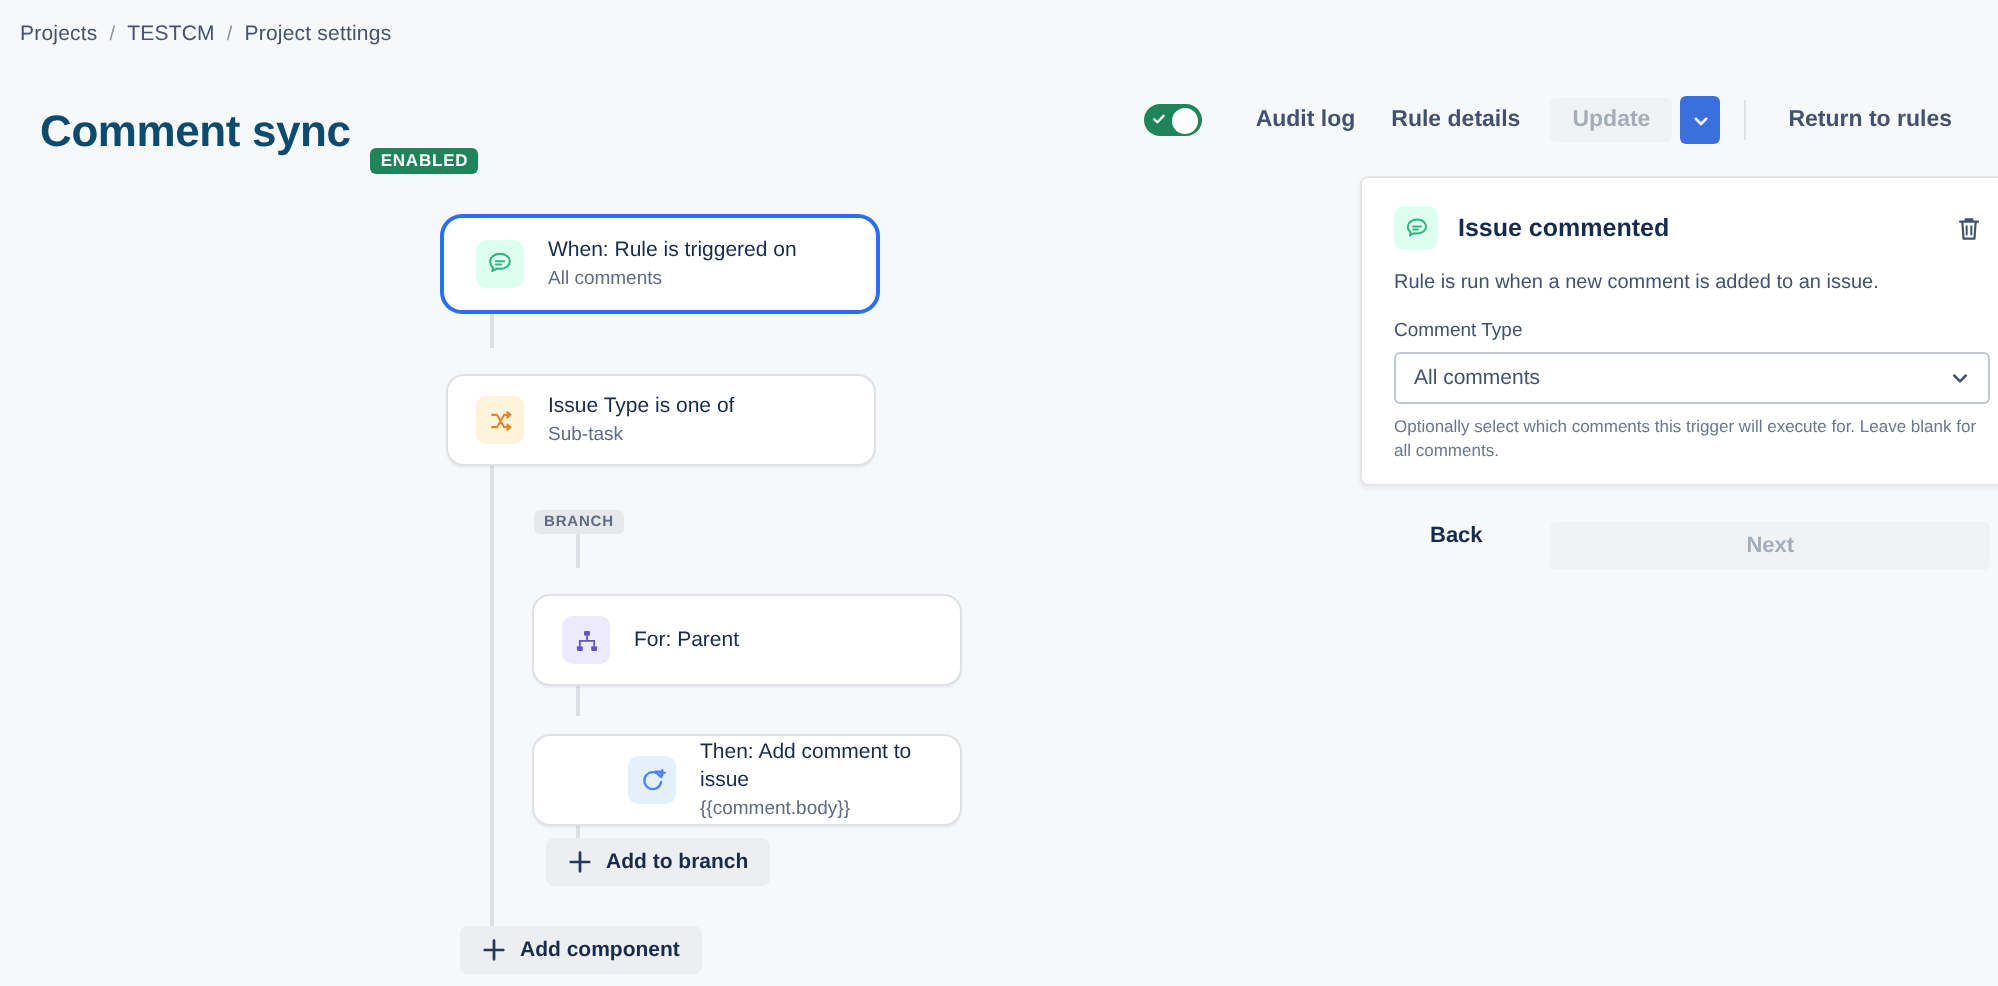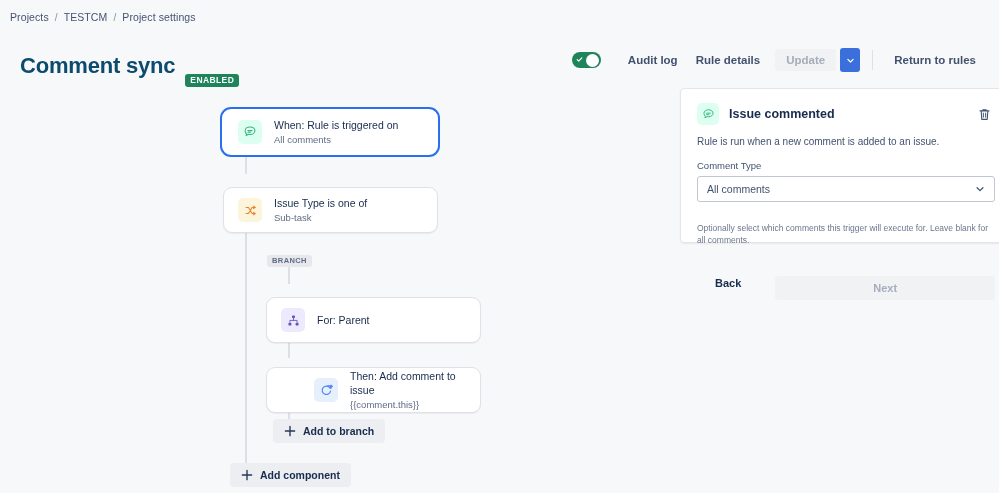--- a/index.html
+++ b/index.html
@@ -150,21 +150,21 @@
     justify-content: center; cursor: pointer; background: none; border: none;
   }
   .panel-desc { font-size: 10px; color: #42526e; margin-top: 11px; }
   .field-label { font-size: 9.5px; color: #42526e; margin-top: 13px; }
   .select {
     margin-top: 5px; height: 26px; width: 100%;
     border: 1px solid #c1c7d0; border-radius: 3px; background: #fff;
     display: flex; align-items: center; padding: 0 9px; cursor: pointer;
   }
   .select-value { font-size: 10.5px; color: #42526e; flex: 1; }
-  .field-help { font-size: 8.5px; color: #6b778c; margin-top: 20px; line-height: 12px; }
+  .field-help { font-size: 8.5px; color: #6b778c; margin-top: 5px; line-height: 12px; }
   .panel-actions {
     margin-top: 11px; display: flex; align-items: center; gap: 16px;
   }
   .btn-back {
     background: none; border: none; cursor: pointer;
     font-size: 11px; font-weight: 600; color: #172b4d;
     padding: 20px 18px; border-radius: 3px;
     font-family: "Liberation Sans", sans-serif;
   }
   .btn-next {
@@ -266,21 +266,21 @@
     <div class="card" style="left:266px; top:274px; width:215px; height:46px;padding-left:47px;">
       <div class="card-icon ic-blue">
         <svg width="13" height="13" viewBox="0 0 16 16">
           <path d="M12.4 5.2A5.2 5.2 0 1 0 13 8.6" fill="none" stroke="#4c82f7" stroke-width="1.4" stroke-linecap="round"></path>
           <path d="M9.6 2.2h3.6v3.4" fill="none" stroke="#4c82f7" stroke-width="1.4" stroke-linecap="round" stroke-linejoin="round"></path>
           <path d="M13.8 1.3v3.2M12.2 2.9h3.2" stroke="#4c82f7" stroke-width="1.3" stroke-linecap="round"></path>
         </svg>
       </div>
       <div class="card-text">
         <span class="card-title">Then: Add comment to issue</span>
-        <span class="card-sub">{{comment.this}}</span>
+        <span class="card-sub">{{comment.body}}</span>
       </div>
     </div>
 
     <button class="add-btn" style="left:230px; top:383px;">
       <svg width="12" height="12" viewBox="0 0 14 14">
         <path d="M7 1.6v10.8M1.6 7h10.8" stroke="#253858" stroke-width="1.6" stroke-linecap="round"></path>
       </svg>
       <span>Add component</span>
     </button>
 

